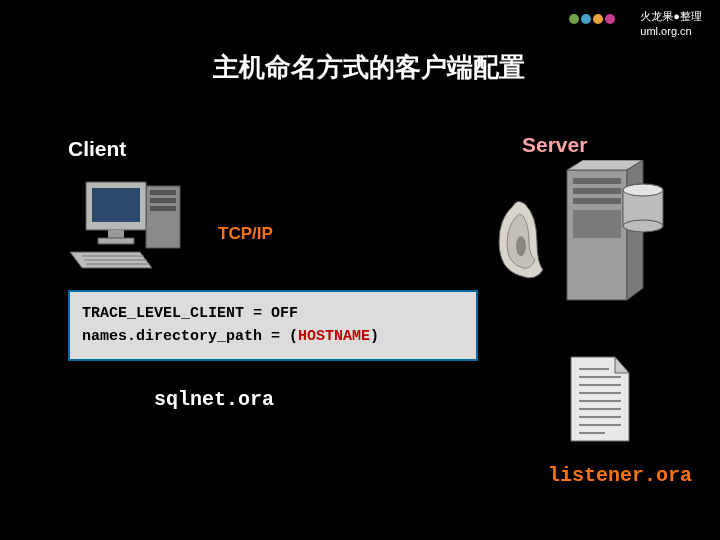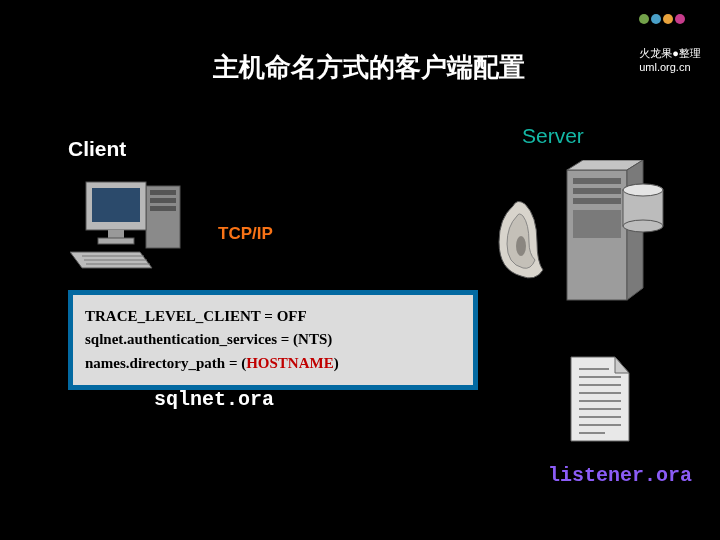--- a/index.html
+++ b/index.html
@@ -9,23 +9,22 @@
     height: 540px;
     position: relative;
     font-family: Arial, "Microsoft YaHei", sans-serif;
     overflow: hidden;
   }
   .logo {
     position: absolute;
     top: 6px;
     right: 18px;
     display: flex;
-    align-items: center;
+    align-items: flex-end;
     gap: 8px;
-    flex-direction: column;
   }
   .logo-graphic {
     display: flex;
     align-items: flex-end;
   }
   .logo-text {
     color: #fff;
     font-size: 11px;
     line-height: 1.3;
   }
@@ -43,25 +42,25 @@
   .client-label {
     position: absolute;
     top: 137px;
     left: 68px;
     color: #fff;
     font-size: 21px;
     font-weight: bold;
   }
   .server-label {
     position: absolute;
-    top: 124px;
+    top: 133px;
     left: 522px;
-    color: #14b8a6;
+    color: #fca5a5;
     font-size: 21px;
-    font-weight: normal;
+    font-weight: bold;
   }
   .tcpip-label {
     position: absolute;
     top: 224px;
     left: 218px;
     color: #f97316;
     font-size: 17px;
     font-weight: bold;
   }
   .client-pc {
@@ -73,44 +72,44 @@
     position: absolute;
     top: 160px;
     left: 495px;
   }
   .config-box {
     position: absolute;
     top: 290px;
     left: 68px;
     width: 410px;
     background: #dcdcdc;
-    border: 5px solid #0369a1;
+    border: 2px solid #0369a1;
     padding: 10px 12px;
-    font-family: Liberation Serif, serif;
+    font-family: Liberation Mono, monospace;
     font-size: 15px;
     font-weight: bold;
     line-height: 1.55;
     color: #000;
   }
   .config-box .red { color: #c00000; }
   .sqlnet-label {
     position: absolute;
     top: 388px;
     left: 142px;
     color: #fff;
     font-family: "Courier New", monospace;
     font-size: 20px;
     font-weight: bold;
     margin-left: 12px;
   }
   .listener-label {
     position: absolute;
     top: 464px;
     left: 548px;
-    color: #8b5cf6;
+    color: #f97316;
     font-family: "Courier New", monospace;
     font-size: 20px;
     font-weight: bold;
   }
   .doc-icon {
     position: absolute;
     top: 355px;
     left: 565px;
   }
 </style>
@@ -191,21 +190,20 @@
       <ellipse cx="20" cy="6" rx="20" ry="6" fill="#d8d8d8" stroke="#555"></ellipse>
       <rect x="0" y="6" width="40" height="36" fill="#bcbcbc" stroke="#555"></rect>
       <ellipse cx="20" cy="42" rx="20" ry="6" fill="#bcbcbc" stroke="#555"></ellipse>
       <ellipse cx="20" cy="6" rx="20" ry="6" fill="#e4e4e4" stroke="#555"></ellipse>
     </g>
   </svg>
 </div>
 
 <div class="config-box">
   <div>TRACE_LEVEL_CLIENT = OFF</div>
-  <div>sqlnet.authentication_services = (NTS)</div>
   <div><span>names.directory_path = (</span><span class="red">HOSTNAME</span><span>)</span></div>
 </div>
 
 <div class="sqlnet-label">sqlnet.ora</div>
 
 <div class="doc-icon">
   <svg width="70" height="90" viewBox="0 0 70 90">
     <polygon points="6,2 50,2 64,18 64,86 6,86" fill="#e8e8e8" stroke="#666" stroke-width="1"></polygon>
     <polygon points="50,2 50,18 64,18" fill="#ccc" stroke="#666" stroke-width="1"></polygon>
     <line x1="14" y1="14" x2="44" y2="14" stroke="#888" stroke-width="2"></line>

